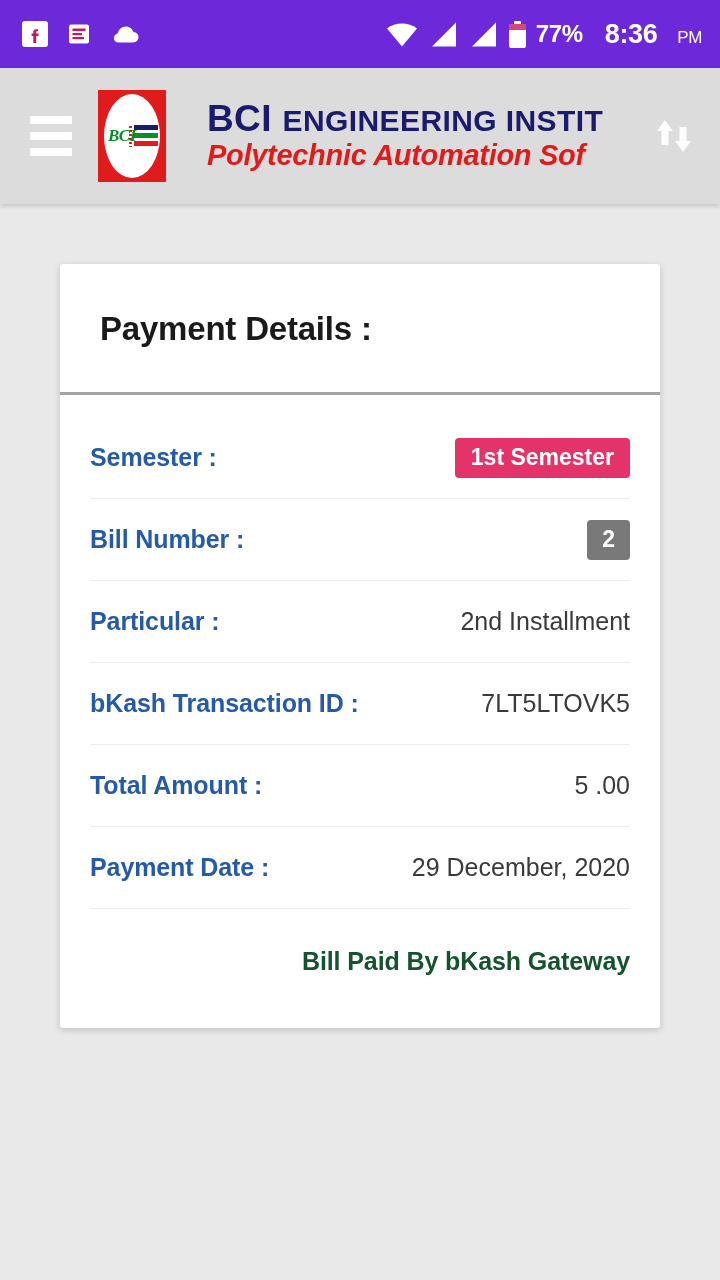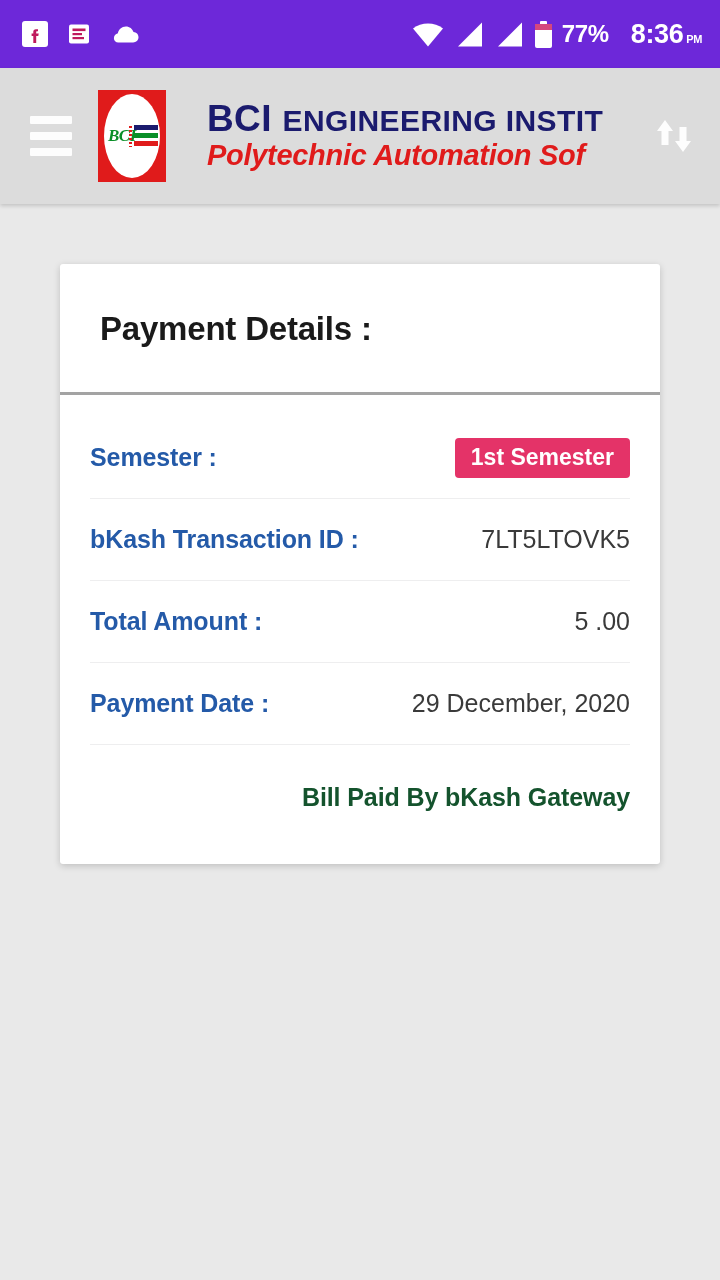--- a/index.html
+++ b/index.html
@@ -70,23 +70,23 @@
     letter-spacing: -0.3px;
   }
   .clock {
     color: #ffffff;
     font-size: 27px;
     font-weight: 700;
     margin-left: 12px;
     letter-spacing: -0.4px;
   }
   .clock-ampm {
-    font-size: 11px;
-    font-weight: 700;
-    margin-left: 3px;
+    font-size: 17px;
+    font-weight: 400;
+    margin-left: 20px;
   }
 
   
   .app-bar {
     position: relative;
     height: 136px;
     background: #dcdcdc;
     display: flex;
     align-items: center;
     padding: 0 24px 0 30px;
@@ -363,21 +363,29 @@
         <div class="card-title">Payment Details :</div>
       </div>
 
       <div class="card-body">
 
         <div class="detail-row">
           <span class="row-label">Semester :</span>
           <span class="badge badge-pink">1st Semester</span>
         </div>
 
-
+        <div class="detail-row">
+          <span class="row-label">Bill Number :</span>
+          <span class="badge badge-gray">2</span>
+        </div>
+
+        <div class="detail-row">
+          <span class="row-label">Particular :</span>
+          <span class="row-value">2nd Installment</span>
+        </div>
 
         <div class="detail-row">
           <span class="row-label">bKash Transaction ID :</span>
           <span class="row-value">7LT5LTOVK5</span>
         </div>
 
         <div class="detail-row">
           <span class="row-label">Total Amount :</span>
           <span class="row-value">5 .00</span>
         </div>

